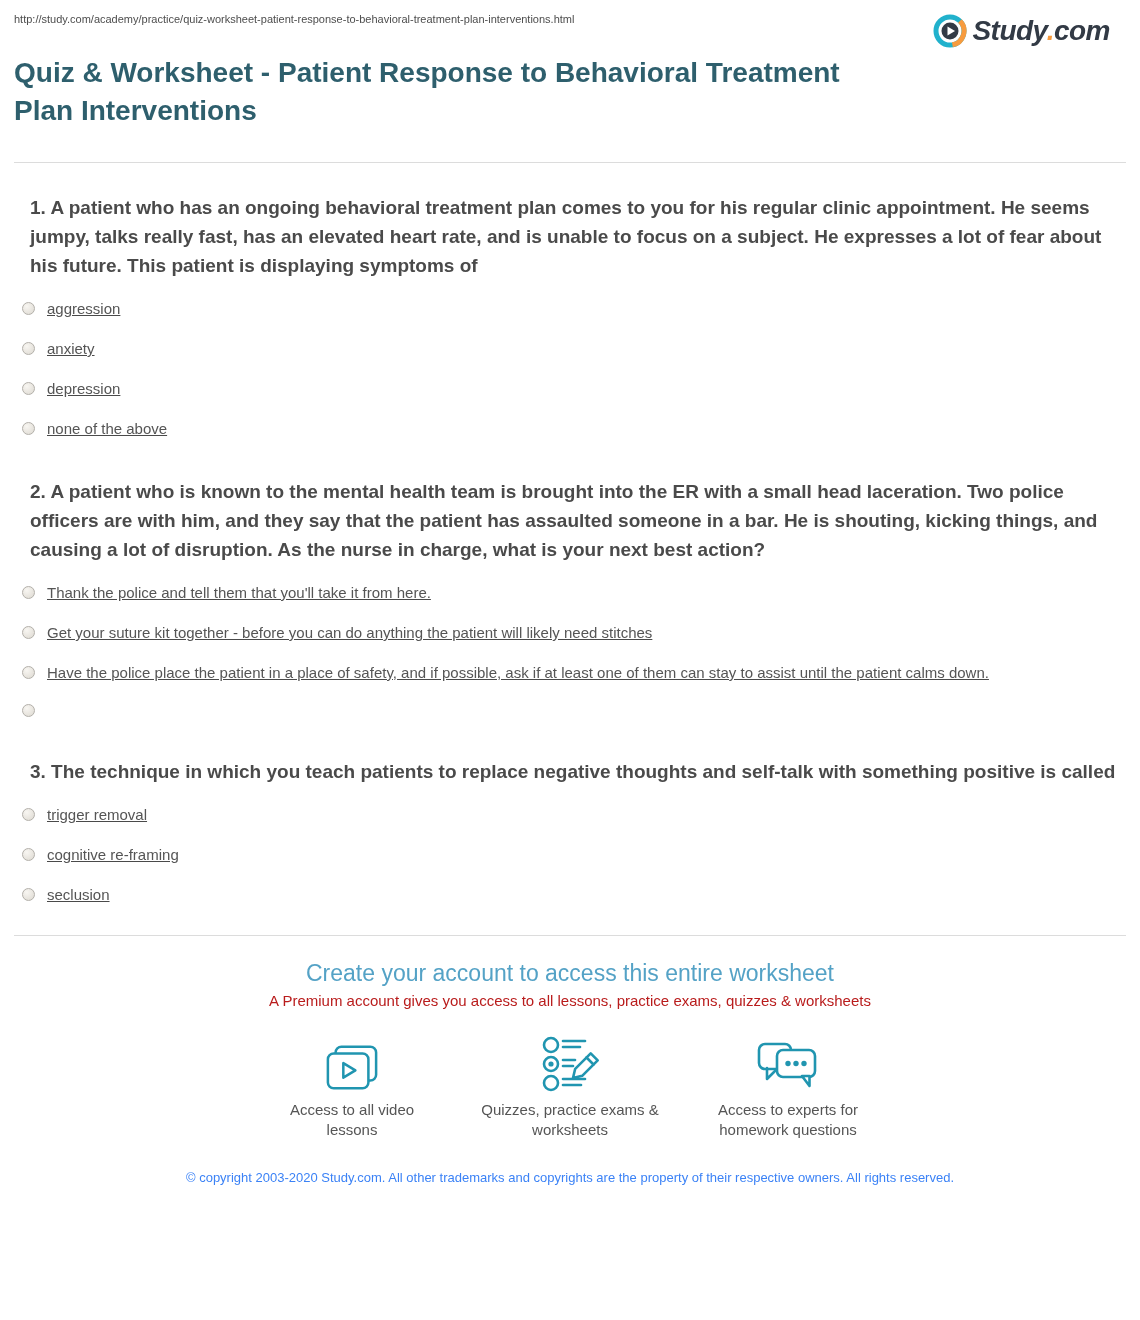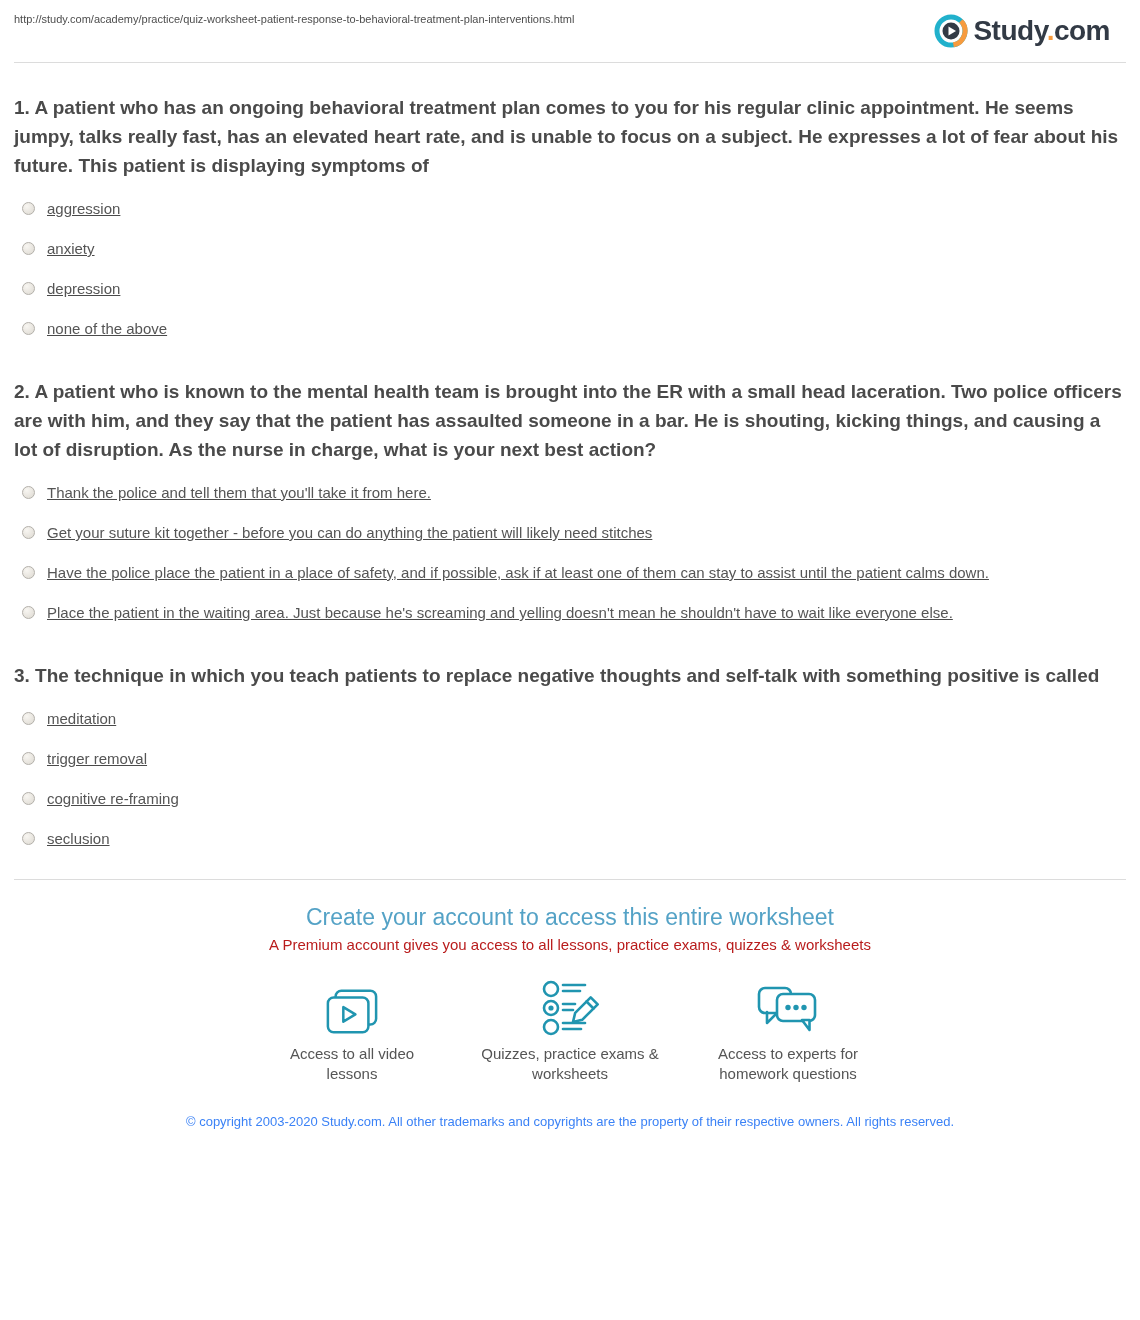--- a/index.html
+++ b/index.html
@@ -13,36 +13,36 @@
 
   
   .url {
     font-size:11px; line-height:22px; color:#4d4d4d;
     max-width:690px; word-wrap:break-word;
   }
   .logo {
     position:absolute; top:6px; right:16px;
     display:flex; align-items:center; gap:5px; cursor:pointer;
   }
-  .logo-text { font-size:28px; font-weight:bold; color:var(--logo_dark); letter-spacing:-0.5px; }
+  .logo-text { font-size:28px; font-weight:bold; color:var(--logo_dark); letter-spacing:-0.5px;font-style:italic; }
   .logo-text .dot { color:var(--logo_orange); }
 
   
   .page-title {
     margin-top:24px; max-width:860px;
     font-size:28px; line-height:38px; font-weight:bold;
     color:var(--title);
   }
 
   hr.divider { border:0; border-top:1px solid #dcdcdc; margin-top:32px; }
 
   
   .question .q-text {
     margin-top:30px;
-    font-size:19px; line-height:29px; font-weight:bold; color:#4a4a4a;
+    font-size:19px; line-height:29px; font-weight:bold; color:#4a4a4a;margin-left:16px;
   }
   .question + .question .q-text { margin-top:40px; }
   .options { margin-top:20px; }
   .option {
     display:flex; align-items:center; margin-bottom:23px; cursor:pointer;text-decoration:underline;
   }
   .option:last-child { margin-bottom:0; }
   .radio {
     flex:0 0 auto; width:13px; height:13px; margin-left:8px;
     border:1px solid #b3b0aa; border-radius:50%;
@@ -89,20 +89,21 @@
           <circle cx="17" cy="17" r="14" fill="#fff" stroke="var(--logo_teal)" stroke-width="5"></circle>
           <path d="M26.9 7.1 A14 14 0 0 1 19.4 30.8" fill="none" stroke="var(--logo_orange)" stroke-width="5"></path>
           <circle cx="17" cy="17" r="8.5" fill="var(--logo_dark)"></circle>
           <polygon points="14.5,12.5 14.5,21.5 22,17" fill="#fff"></polygon>
         </svg>
       </span>
       <span class="logo-text"><span>Study</span><span class="dot">.</span><span>com</span></span>
     </div>
   </header>
 
+  <h1 class="page-title">Quiz &amp; Worksheet - Patient Response to Behavioral Treatment Plan Interventions</h1>
 
   <hr class="divider">
 
   <section class="quiz">
 
     <div class="question">
       <p class="q-text">1. A patient who has an ongoing behavioral treatment plan comes to you for his regular clinic appointment. He seems jumpy, talks really fast, has an elevated heart rate, and is unable to focus on a subject. He expresses a lot of fear about his future. This patient is displaying symptoms of</p>
       <div class="options">
         <div class="option">
           <span class="radio"></span>
@@ -133,32 +134,27 @@
         <div class="option">
           <span class="radio"></span>
           <span class="option-label">Get your suture kit together - before you can do anything the patient will likely need stitches</span>
         </div>
         <div class="option">
           <span class="radio"></span>
           <span class="option-label">Have the police place the patient in a place of safety, and if possible, ask if at least one of them can stay to assist until the patient calms down.</span>
         </div>
         <div class="option">
           <span class="radio"></span>
-          <span class="option-label">Place the patient in the waiting area. Just because he's screaming and yelling doesn't mean he shouldn't have to wait like everyone else.</span>
         </div>
       </div>
     </div>
 
     <div class="question">
       <p class="q-text">3. The technique in which you teach patients to replace negative thoughts and self-talk with something positive is called</p>
       <div class="options">
-        <div class="option">
-          <span class="radio"></span>
-          <span class="option-label">meditation</span>
-        </div>
         <div class="option">
           <span class="radio"></span>
           <span class="option-label">trigger removal</span>
         </div>
         <div class="option">
           <span class="radio"></span>
           <span class="option-label">cognitive re-framing</span>
         </div>
         <div class="option">
           <span class="radio"></span>

